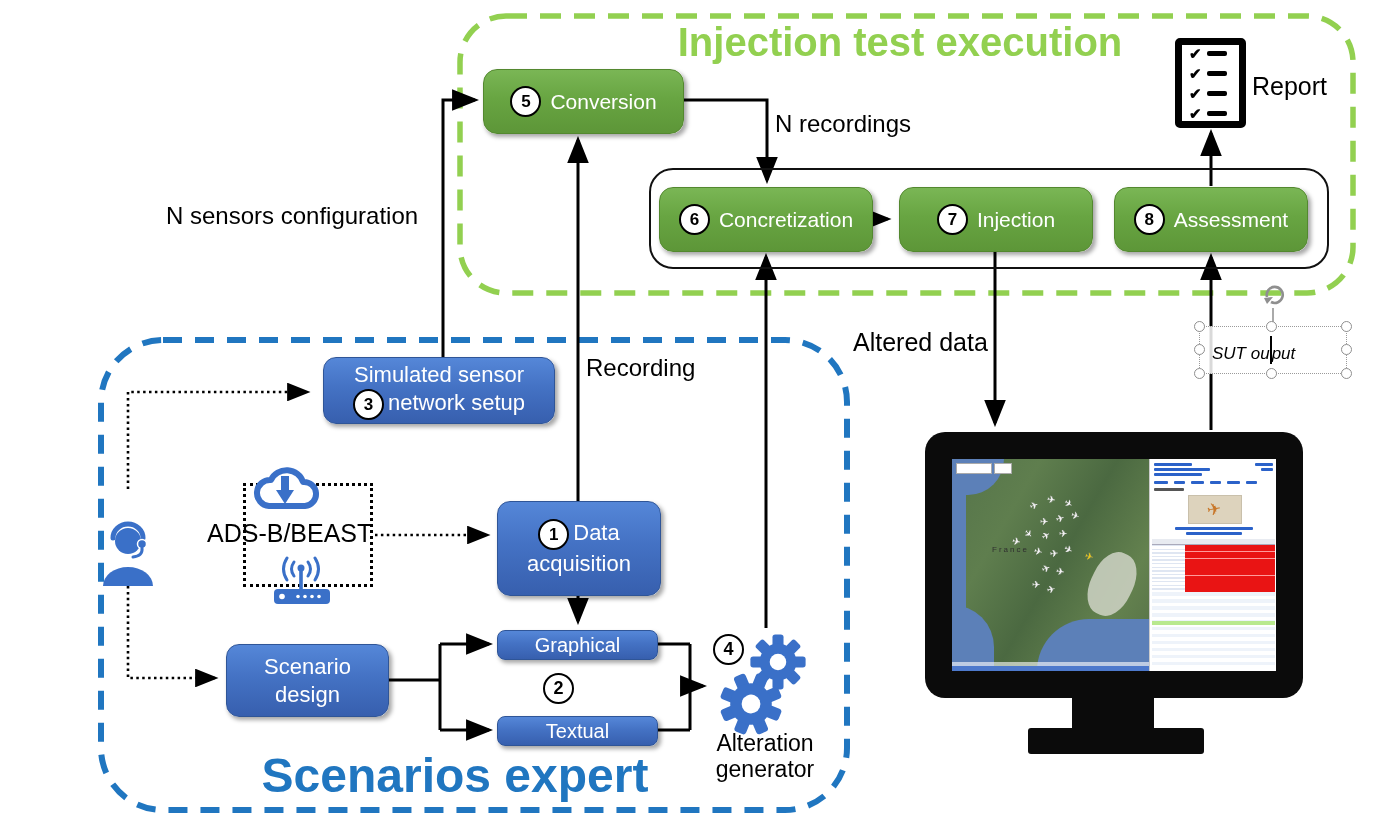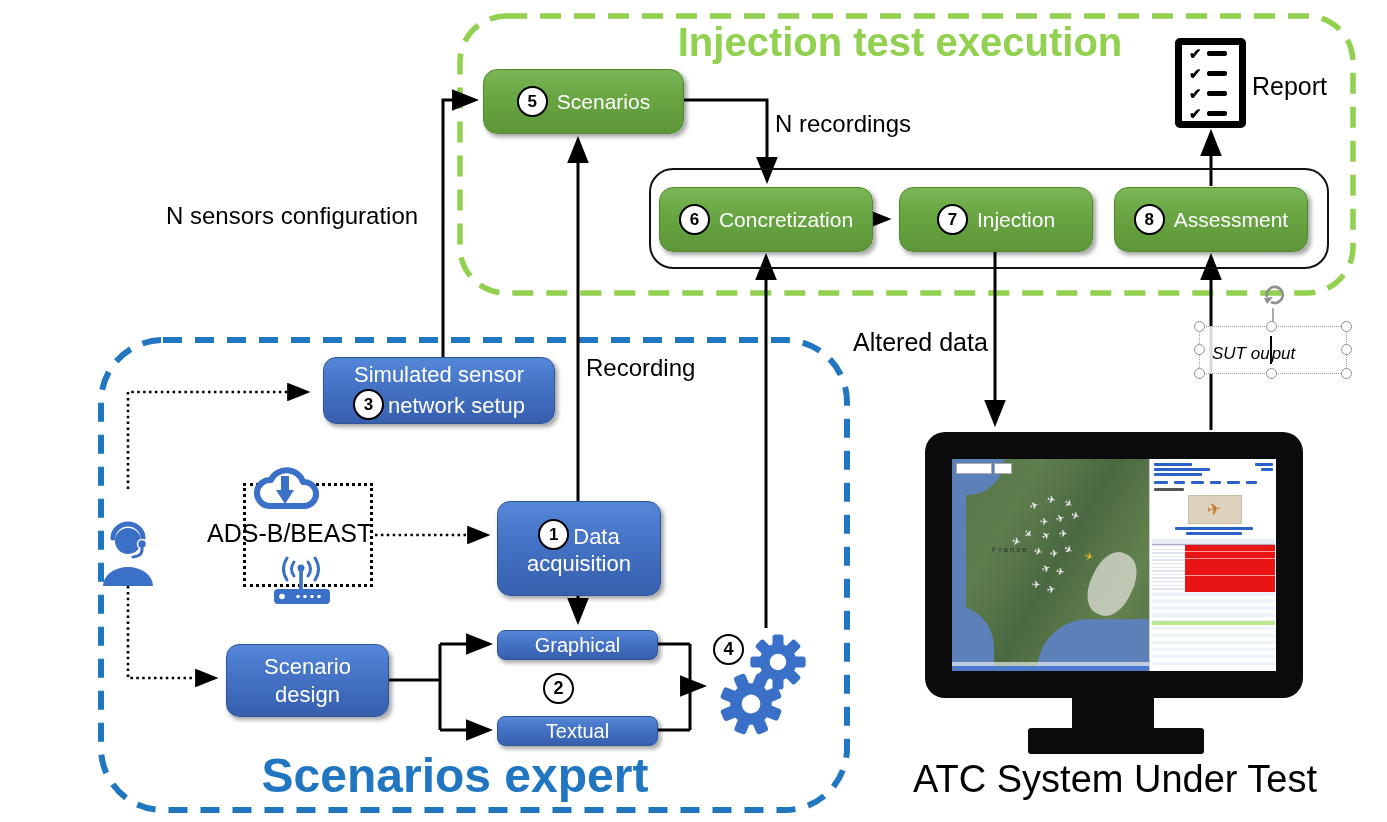--- a/index.html
+++ b/index.html
@@ -21,21 +21,21 @@
           font-size:48px;font-weight:600;color:var(--blue-accent);}
 
   .gbox{position:absolute;display:flex;align-items:center;justify-content:center;gap:9px;
         color:#fff;font-size:21px;border-radius:14px;
         background:linear-gradient(180deg,#7ab655 0%,#68a542 45%,#5d9638 100%);
         border:1px solid #53882f;box-shadow:2.5px 3px 4px rgba(0,0,0,.35);}
   .bbox{position:absolute;display:flex;flex-direction:column;align-items:center;justify-content:center;
         color:#fff;font-size:21px;border-radius:13px;line-height:1.25;
         background:linear-gradient(180deg,#5587d8 0%,#4472c4 45%,#375fae 100%);
         border:1.5px solid #2f5597;box-shadow:2.5px 3px 4px rgba(0,0,0,.35);}
-  .bbox .ln{display:flex;align-items:flex-end;gap:4px;}
+  .bbox .ln{display:flex;align-items:flex-start;gap:4px;}
   .num{display:inline-flex;flex:none;align-items:center;justify-content:center;
        width:27px;height:27px;border:2.5px solid #000;border-radius:50%;background:#fff;
        color:#000;font-weight:700;font-size:17px;}
   .numfree{position:absolute;width:27px;height:27px;display:flex;align-items:center;justify-content:center;
        border:2.5px solid #000;border-radius:50%;background:#fff;font-weight:700;font-size:18px;}
   .lbl{position:absolute;font-size:24px;color:#000;white-space:nowrap;}
 
   .inner-rect{position:absolute;left:649px;top:168px;width:676px;height:97px;
        border:2.5px solid #111;border-radius:24px;background:transparent;}
 
@@ -127,21 +127,21 @@
     </g>
   </svg>
 
   <div class="gtitle">Injection test execution</div>
   <div class="btitle">Scenarios expert</div>
 
   <div class="inner-rect"></div>
 
   <div class="gbox" style="left:483px;top:69px;width:199px;height:63px;">
     <span class="num">5</span>
-    <span>Scenarios</span>
+    <span>Conversion</span>
   </div>
   <div class="gbox" style="left:659px;top:187px;width:212px;height:63px;">
     <span class="num">6</span>
     <span>Concretization</span>
   </div>
   <div class="gbox" style="left:899px;top:187px;width:192px;height:63px;">
     <span class="num">7</span>
     <span>Injection</span>
   </div>
   <div class="gbox" style="left:1114px;top:187px;width:192px;height:63px;">
@@ -225,20 +225,24 @@
       <g>
           <rect x="-6" y="-30" width="12" height="60" rx="3"></rect>
          <rect x="-6" y="-30" width="12" height="60" rx="3" transform="rotate(45)"></rect>
          <rect x="-6" y="-30" width="12" height="60" rx="3" transform="rotate(90)"></rect>
          <rect x="-6" y="-30" width="12" height="60" rx="3" transform="rotate(135)"></rect>
         </g>
       <circle r="20"></circle>
         <circle r="9" fill="#fff"></circle>
     </g>
   </svg>
+  <div class="lbl" style="left:700px;top:730px;width:130px;text-align:center;font-size:23px;white-space:normal;line-height:1.15;">
+    <div>Alteration</div>
+      <div>generator</div>
+  </div>
 
   <div class="adsrect"></div>
   <div class="lbl" style="left:207px;top:519px;font-size:25px;">ADS-B/BEAST</div>
   <svg class="icon" style="left:247px;top:458px;" width="76" height="56" viewBox="0 0 76 56">
     <path d="M22,48 a13,13 0 1 1 2,-26 a17,16 0 0 1 32,2 a11,11 0 0 1 2,24 z" fill="#fff" stroke="var(--icon-blue)" stroke-width="6" stroke-linejoin="round"></path>
     <rect x="34" y="18" width="8" height="15" fill="var(--icon-blue)"></rect>
     <polygon points="29,32 47,32 38,46" fill="var(--icon-blue)"></polygon>
   </svg>
   <svg class="icon" style="left:272px;top:556px;" width="70" height="50" viewBox="0 0 70 50">
     <g stroke="var(--icon-blue)" stroke-width="3" fill="none" stroke-linecap="round">
@@ -338,15 +342,14 @@
       <div class="pgray" style="top:80px;left:2px;right:2px;"></div>
       <div class="redblock">
           <div class="left"></div>
           <div class="red"></div>
         </div>
       <div class="prows">
           <div class="growr"></div>
         </div>
     </div>
   </div>
-  <div class="lbl" style="left:913px;top:758px;width:400px;text-align:center;font-size:38px;font-weight:500;">ATC System Under Test</div>
 
 </div>
 
 </body></html>

